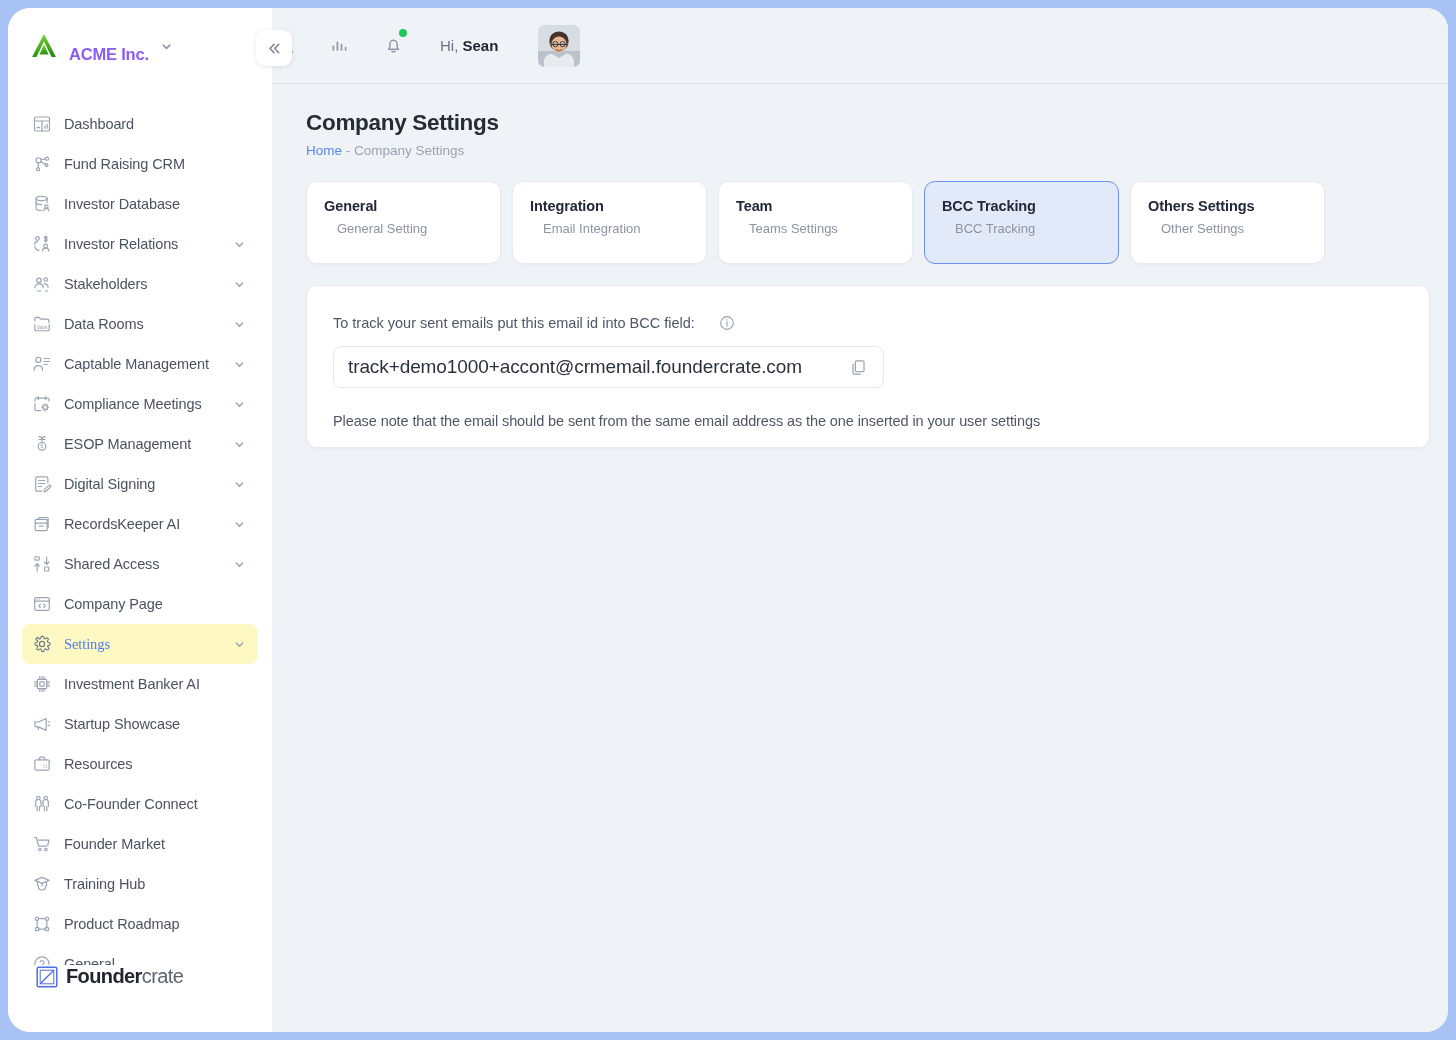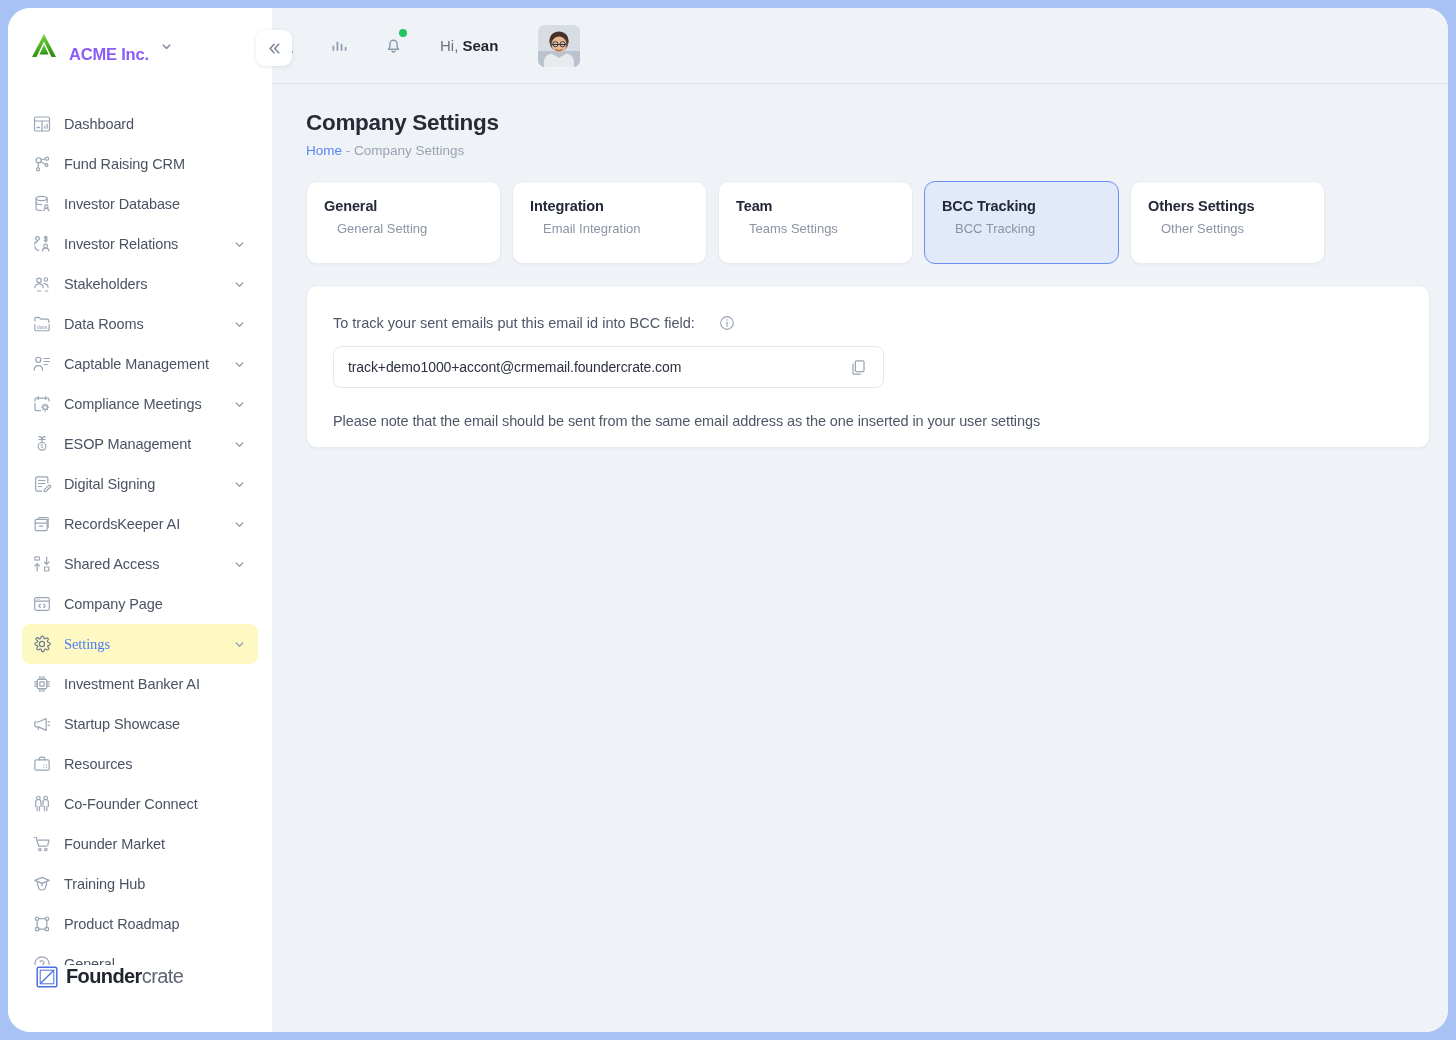--- a/index.html
+++ b/index.html
@@ -256,21 +256,21 @@
     width: 551px;
     height: 42px;
     border: 1px solid #e4e8ee;
     border-radius: 8px;
     display: flex;
     align-items: center;
     padding: 0 14px 0 14px;
   }
   .email-value {
     flex: 1 1 auto;
-    font-size: 14px;
+    font-size: 19px;
     color: #2b313f;
     letter-spacing: -0.1px;
     white-space: nowrap;
     overflow: hidden;
   }
   .copy-btn {
     width: 22px; height: 22px;
     flex: 0 0 22px;
     color: #9aa4b4;
     display: flex; align-items: center; justify-content: center;

